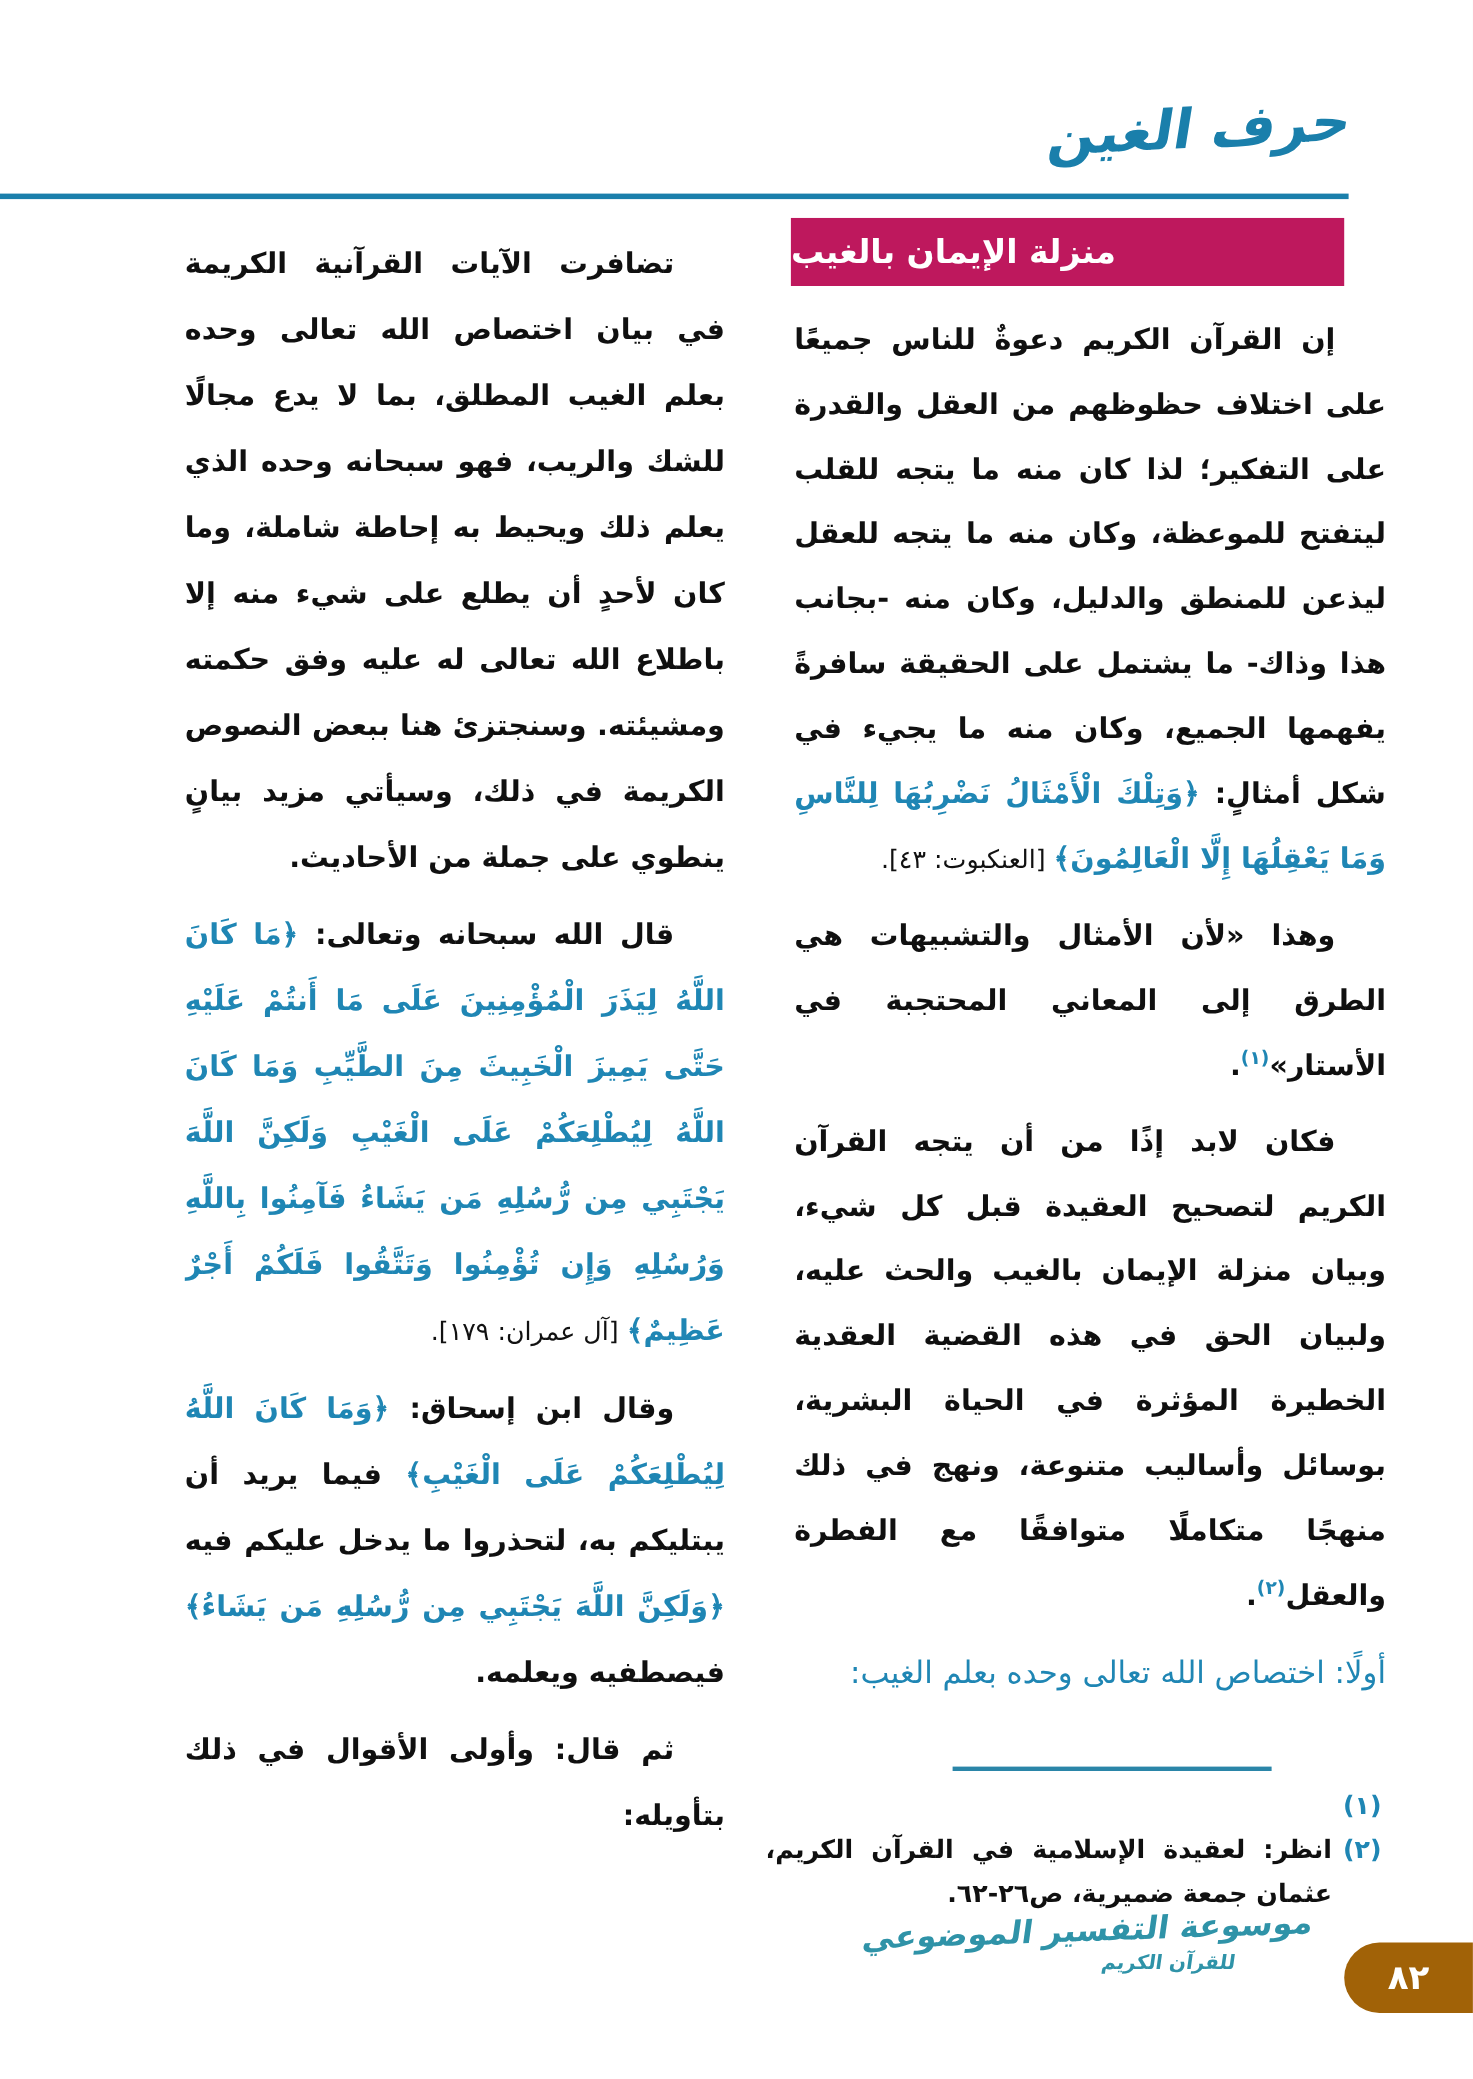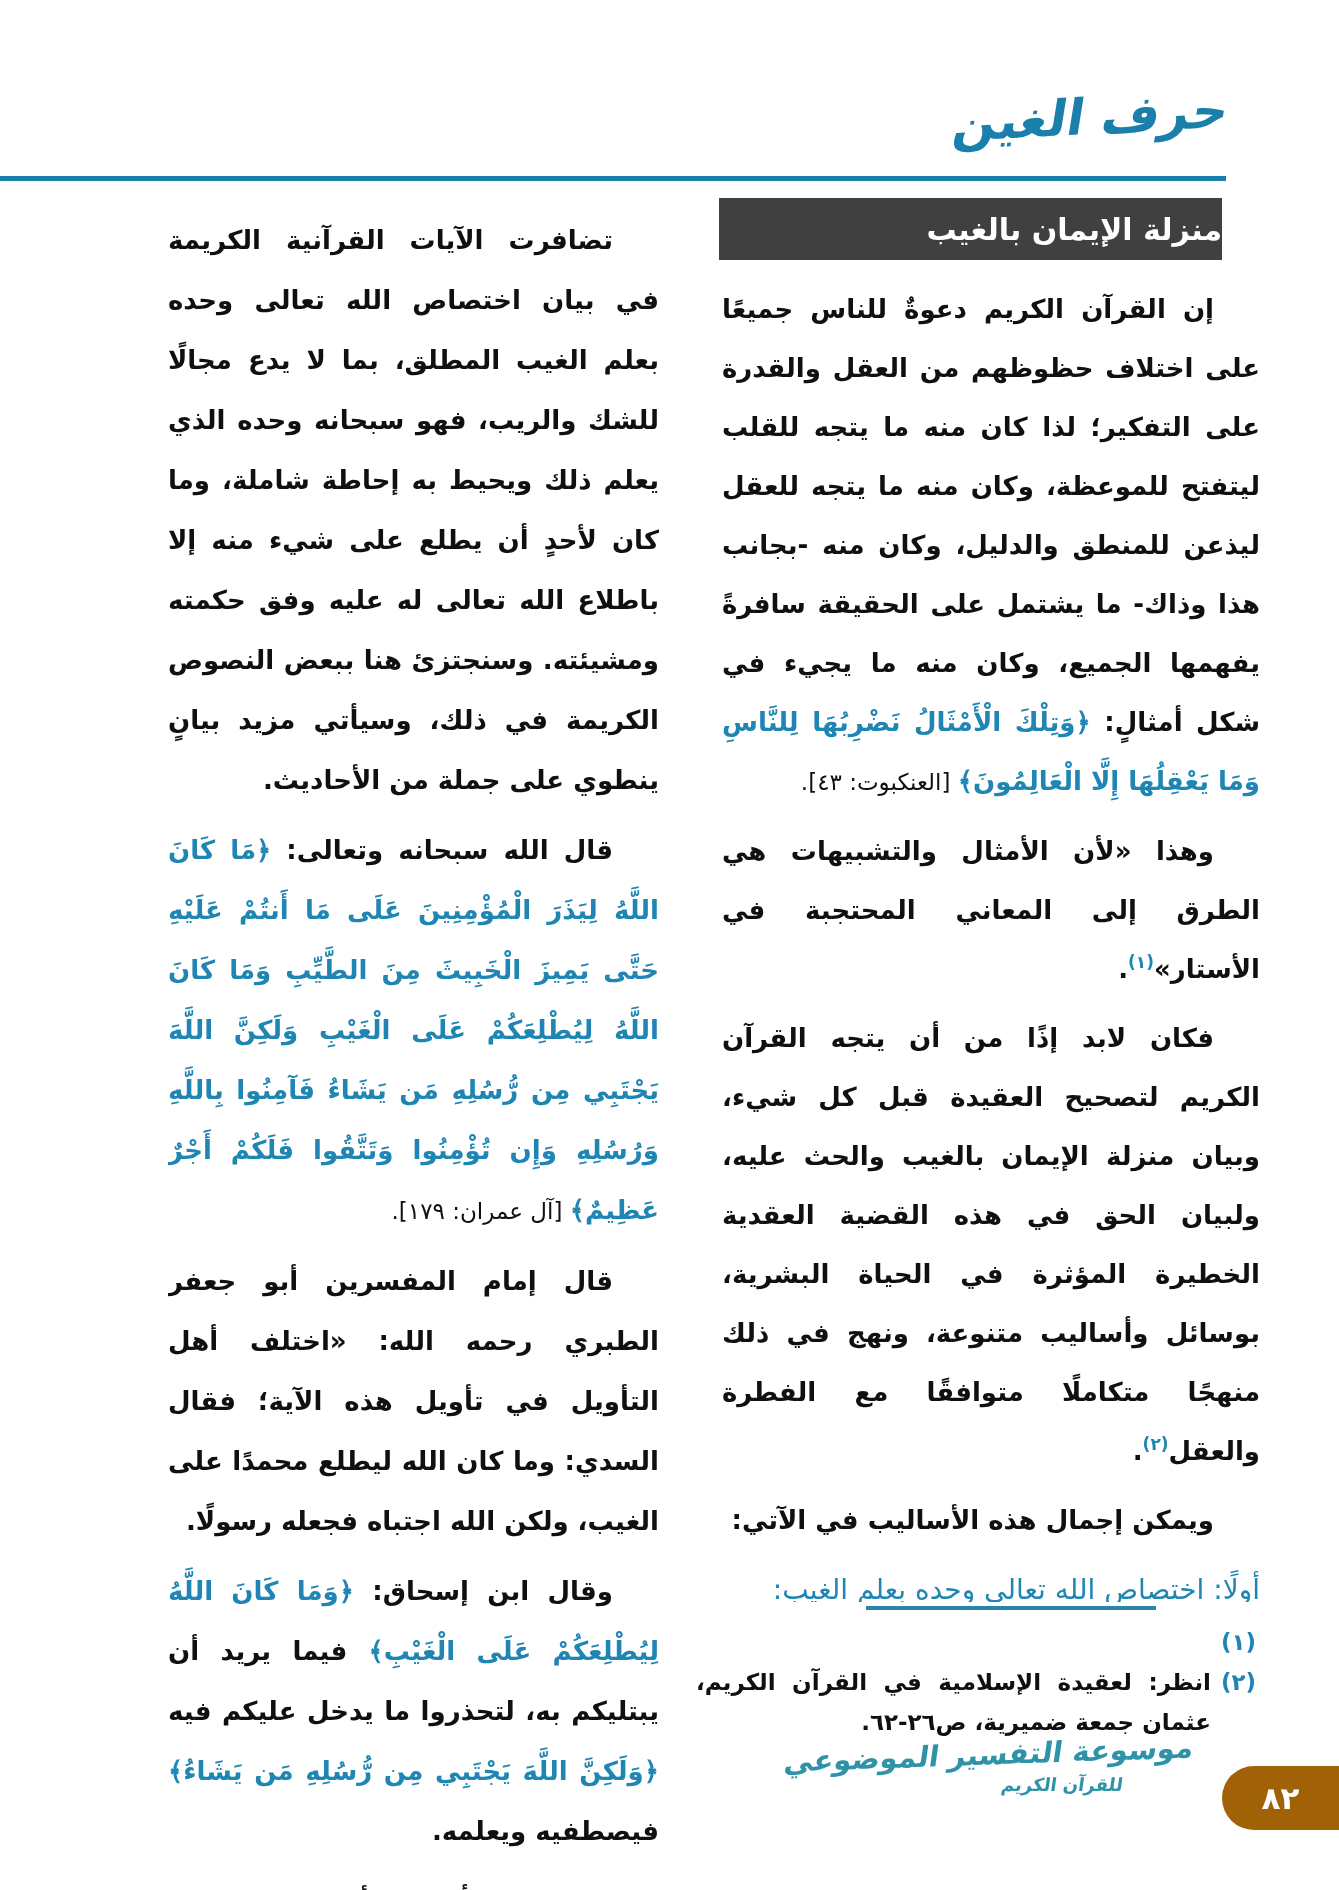--- a/index.html
+++ b/index.html
@@ -42,22 +42,22 @@
   .col-right .body-text{line-height:59px;margin-left:39px;}
   .indent{text-indent:46px;}
   .quran{color:#1f86b4;font-weight:bold;}
   .ref{font-weight:normal;font-size:23px;color:#111;}
   .fn-mark{
     color:#1f86b4;font-size:17px;font-weight:bold;
     vertical-align:super;line-height:0;
   }
   .section-box{
     height:62px;margin:0 38px 20px 36px;
-    background:#404040;
-    display:flex;align-items:center;justify-content:flex-start;
+    background:#be185d;
+    display:flex;align-items:center;justify-content:flex-end;
   }
   .section-box span{
     color:#ffffff;font-size:30px;font-weight:bold;
   }
   .teal-heading{
     color:#1f86b4;font-size:28px;font-weight:normal;line-height:60px;
     margin-top:6px;
   }
   
   .fn-sep{
@@ -110,32 +110,30 @@
       <div class="section-box">
         <span>منزلة الإيمان بالغيب</span>
       </div>
 
       <p class="body-text indent"><span>إن القرآن الكريم دعوةٌ للناس جميعًا على اختلاف حظوظهم من العقل والقدرة على التفكير؛ لذا كان منه ما يتجه للقلب ليتفتح للموعظة، وكان منه ما يتجه للعقل ليذعن للمنطق والدليل، وكان منه -بجانب هذا وذاك- ما يشتمل على الحقيقة سافرةً يفهمها الجميع، وكان منه ما يجيء في شكل أمثالٍ: </span><span class="quran">﴿وَتِلْكَ الْأَمْثَالُ نَضْرِبُهَا لِلنَّاسِ وَمَا يَعْقِلُهَا إِلَّا الْعَالِمُونَ﴾</span><span class="ref"> [العنكبوت: ٤٣].</span></p>
 
       <p class="body-text indent"><span>وهذا «لأن الأمثال والتشبيهات هي الطرق إلى المعاني المحتجبة في الأستار»</span><span class="fn-mark">(١)</span><span>.</span></p>
 
       <p class="body-text indent"><span>فكان لابد إذًا من أن يتجه القرآن الكريم لتصحيح العقيدة قبل كل شيء، وبيان منزلة الإيمان بالغيب والحث عليه، ولبيان الحق في هذه القضية العقدية الخطيرة المؤثرة في الحياة البشرية، بوسائل وأساليب متنوعة، ونهج في ذلك منهجًا متكاملًا متوافقًا مع الفطرة والعقل</span><span class="fn-mark">(٢)</span><span>.</span></p>
 
-      <p class="body-text indent">ويمكن إجمال هذه الأساليب في الآتي:</p>
 
       <p class="teal-heading">أولًا: اختصاص الله تعالى وحده بعلم الغيب:</p>
     </div>
 
     <div class="col col-left">
 
       <p class="body-text indent">تضافرت الآيات القرآنية الكريمة في بيان اختصاص الله تعالى وحده بعلم الغيب المطلق، بما لا يدع مجالًا للشك والريب، فهو سبحانه وحده الذي يعلم ذلك ويحيط به إحاطة شاملة، وما كان لأحدٍ أن يطلع على شيء منه إلا باطلاع الله تعالى له عليه وفق حكمته ومشيئته. وسنجتزئ هنا ببعض النصوص الكريمة في ذلك، وسيأتي مزيد بيانٍ ينطوي على جملة من الأحاديث.</p>
 
       <p class="body-text indent"><span>قال الله سبحانه وتعالى: </span><span class="quran">﴿مَا كَانَ اللَّهُ لِيَذَرَ الْمُؤْمِنِينَ عَلَى مَا أَنتُمْ عَلَيْهِ حَتَّى يَمِيزَ الْخَبِيثَ مِنَ الطَّيِّبِ وَمَا كَانَ اللَّهُ لِيُطْلِعَكُمْ عَلَى الْغَيْبِ وَلَكِنَّ اللَّهَ يَجْتَبِي مِن رُّسُلِهِ مَن يَشَاءُ فَآمِنُوا بِاللَّهِ وَرُسُلِهِ وَإِن تُؤْمِنُوا وَتَتَّقُوا فَلَكُمْ أَجْرٌ عَظِيمٌ﴾</span><span class="ref"> [آل عمران: ١٧٩].</span></p>
 
-      <p class="body-text indent">قال إمام المفسرين أبو جعفر الطبري رحمه الله: «اختلف أهل التأويل في تأويل هذه الآية؛ فقال السدي: وما كان الله ليطلع محمدًا على الغيب، ولكن الله اجتباه فجعله رسولًا.</p>
 
       <p class="body-text indent"><span>وقال ابن إسحاق: </span><span class="quran">﴿وَمَا كَانَ اللَّهُ لِيُطْلِعَكُمْ عَلَى الْغَيْبِ﴾</span><span> فيما يريد أن يبتليكم به، لتحذروا ما يدخل عليكم فيه </span><span class="quran">﴿وَلَكِنَّ اللَّهَ يَجْتَبِي مِن رُّسُلِهِ مَن يَشَاءُ﴾</span><span> فيصطفيه ويعلمه.</span></p>
 
       <p class="body-text indent"><span>ثم قال: وأولى الأقوال في ذلك بتأويله: </span></p>
     </div>
   </div>
 
   <div class="fn-sep"></div>
   <div class="footnotes">
     <div class="fn-row">

